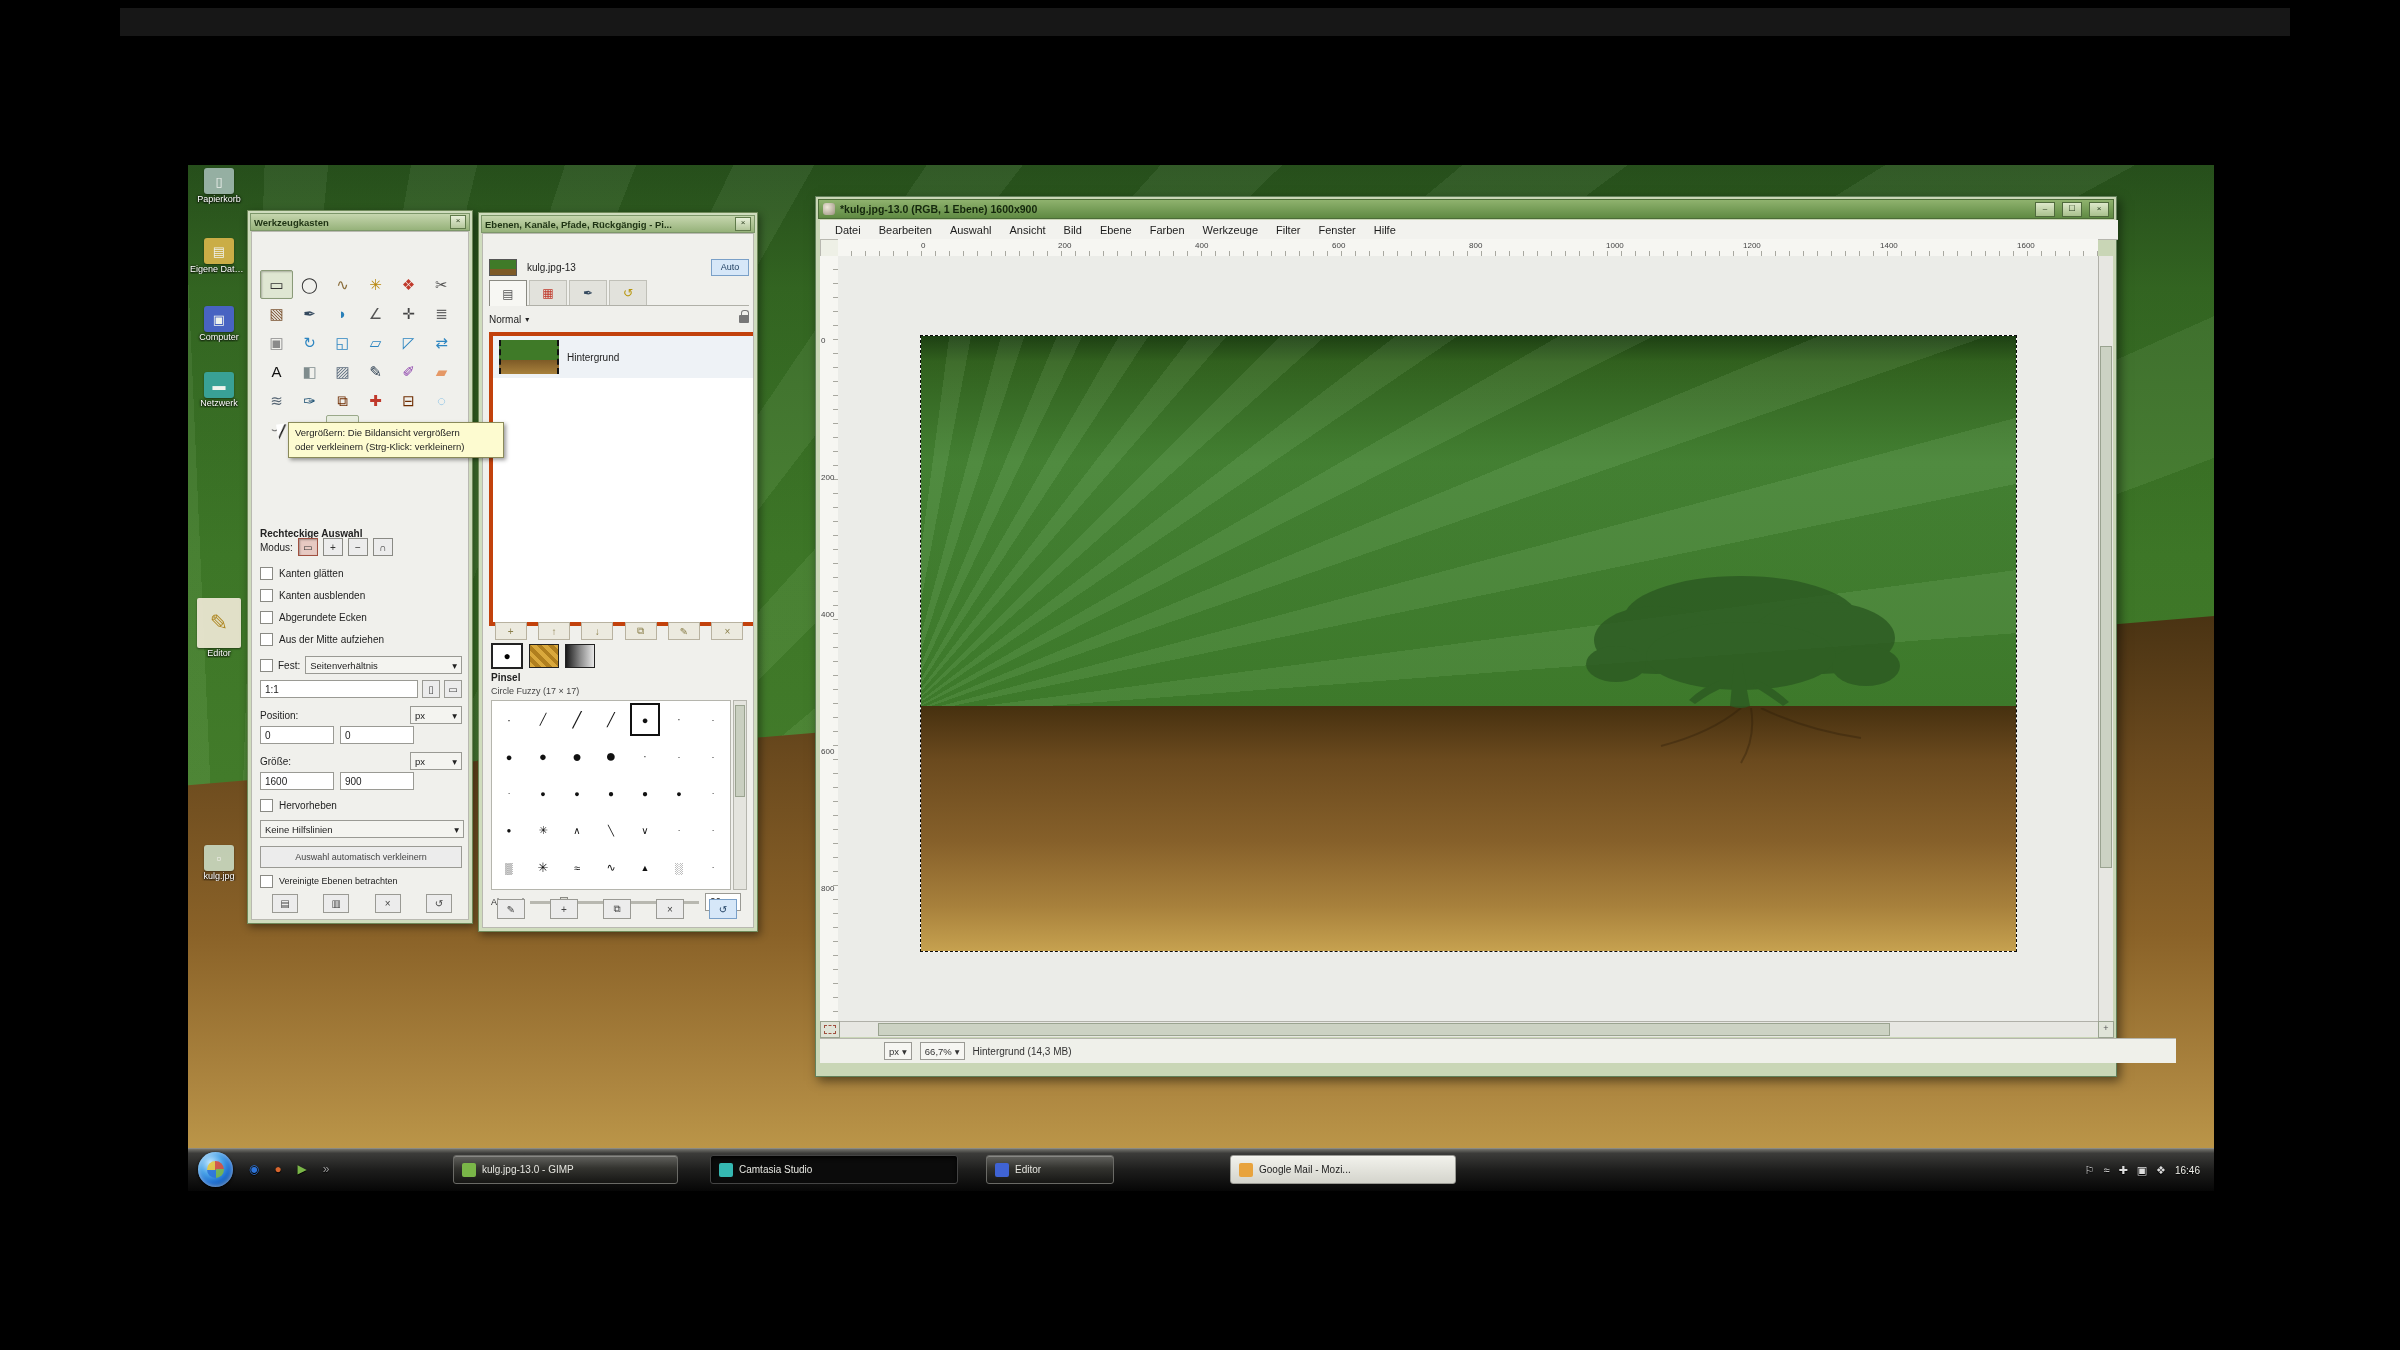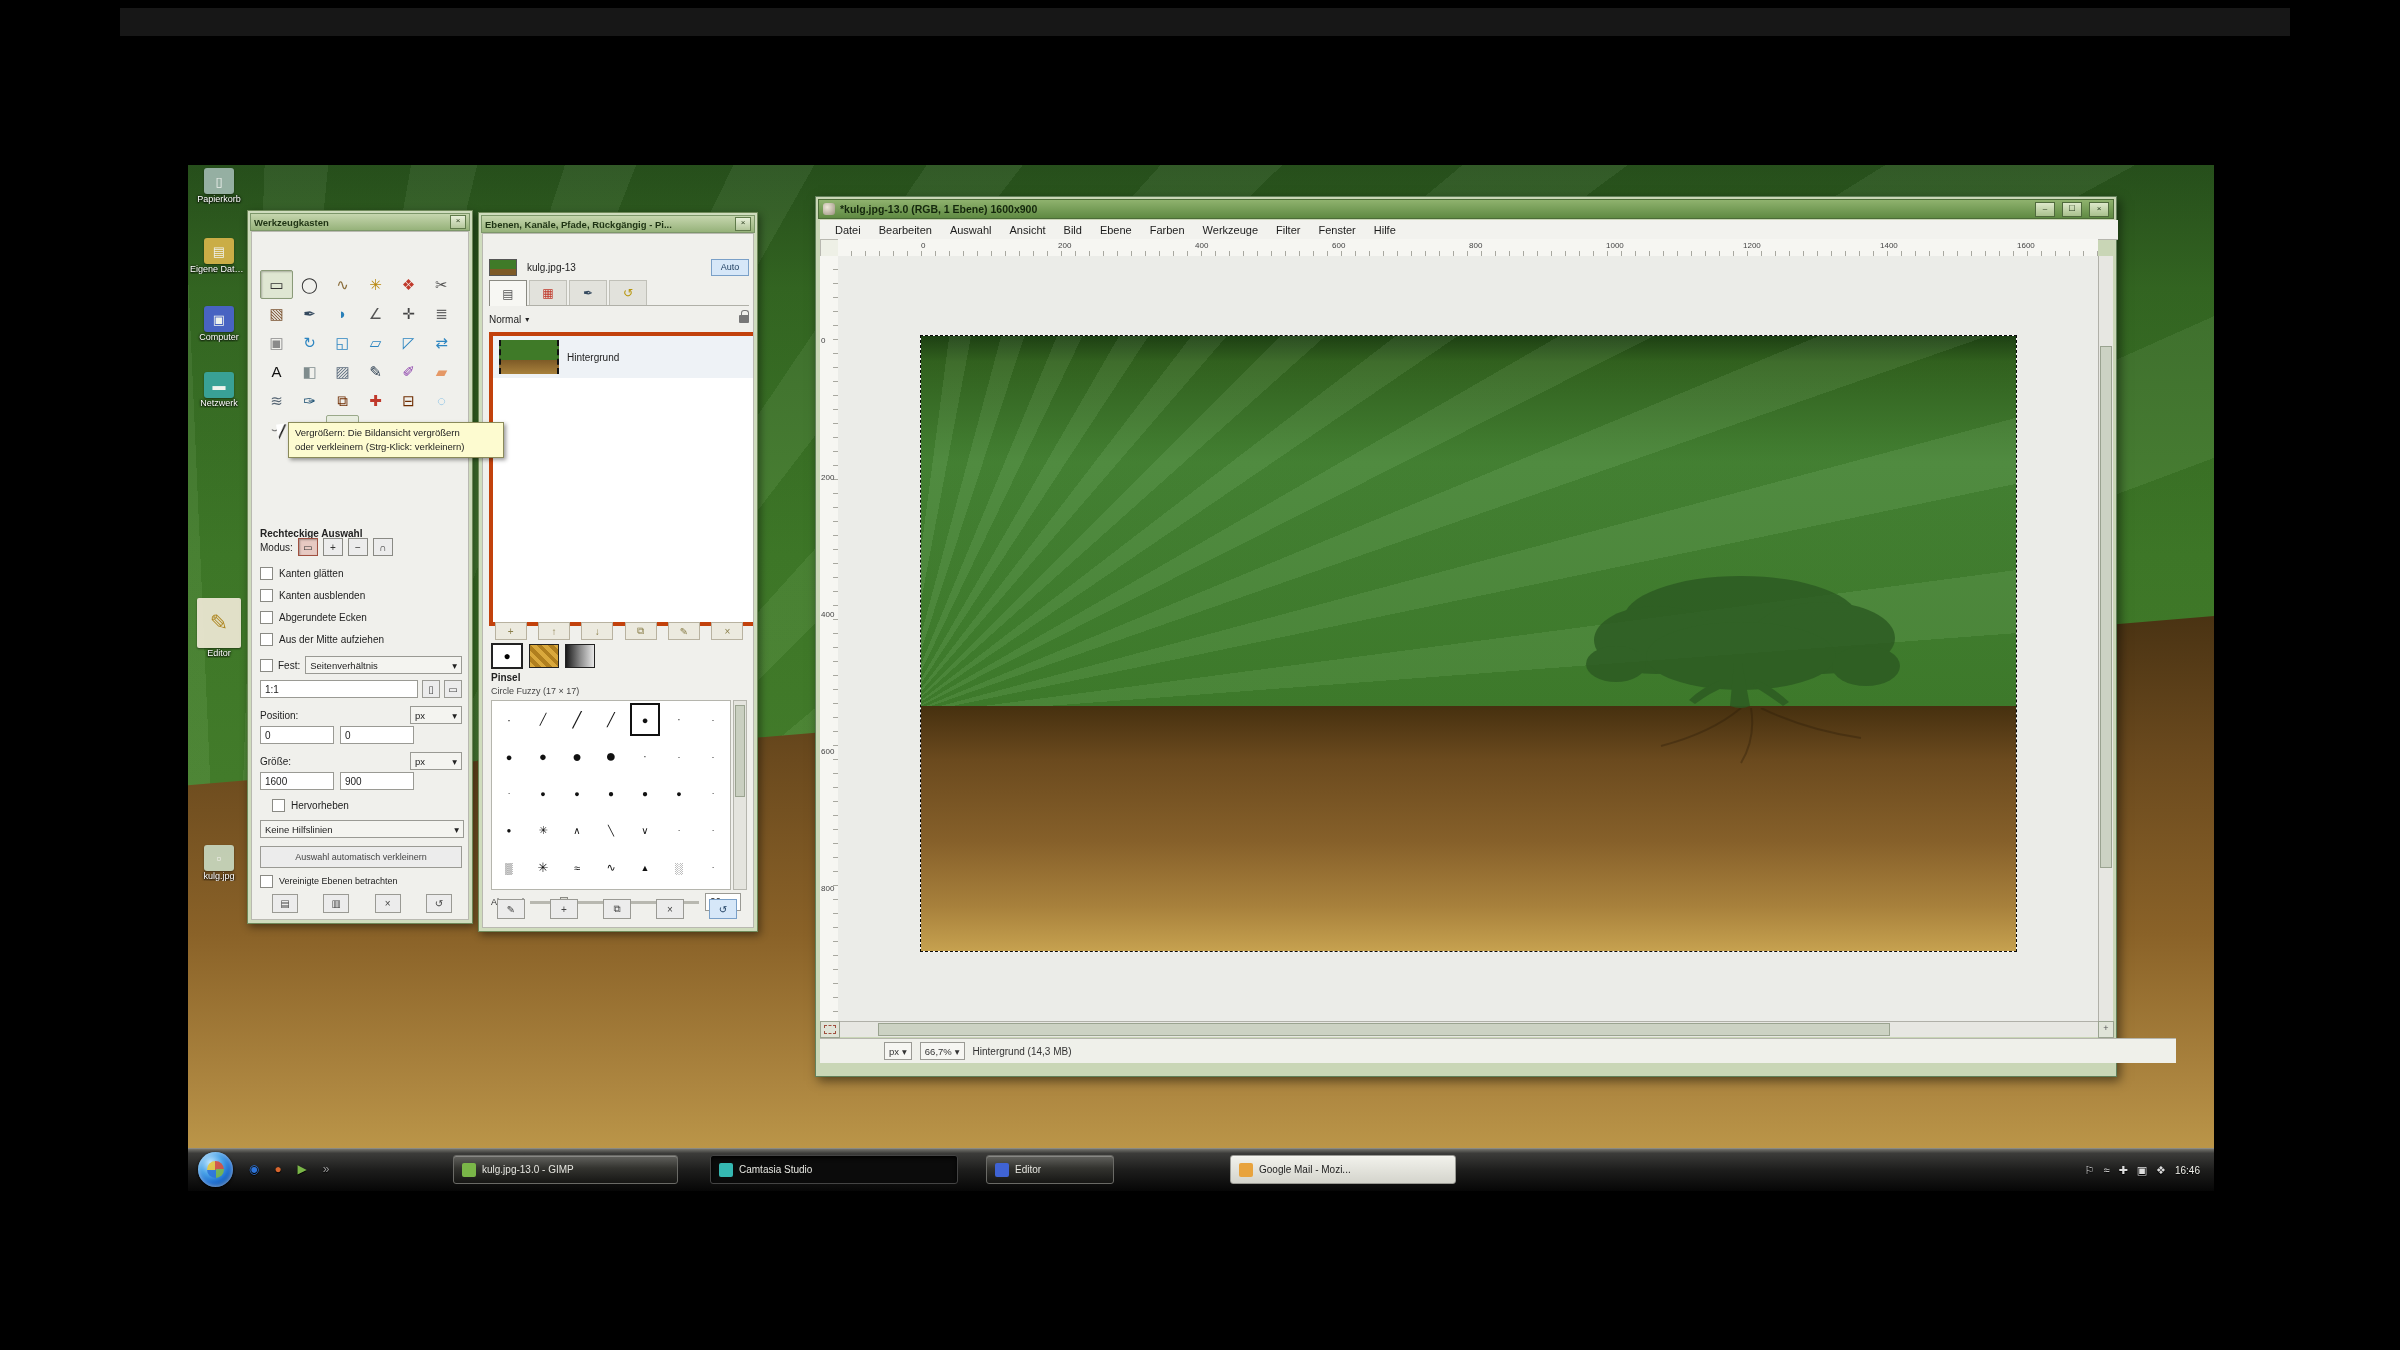--- a/index.html
+++ b/index.html
@@ -315,21 +315,21 @@
         <div class="drop" style="margin-left:auto;width:42px;">
           <span>px</span>
             <span>▾</span>
         </div>
       </div>
       <div class="abs" style="left:8px;top:540px;width:202px;display:flex;gap:6px;">
         <div class="field" style="width:64px;">1600</div>
         <div class="field" style="width:64px;">900</div>
       </div>
 
-      <div class="abs checkrow" style="left:20px;top:562px;width:202px;">
+      <div class="abs checkrow" style="left:8px;top:562px;width:202px;">
         <span class="cbx"></span>
         <span class="opt-label">Hervorheben</span>
       </div>
 
       <div class="abs drop" style="left:8px;top:588px;width:194px;">
         <span>Keine Hilfslinien</span>
           <span>▾</span>
       </div>
 
       <div class="abs smallbtn" style="left:8px;top:614px;width:200px;height:20px;font-size:9px;">Auswahl automatisch verkleinern</div>

